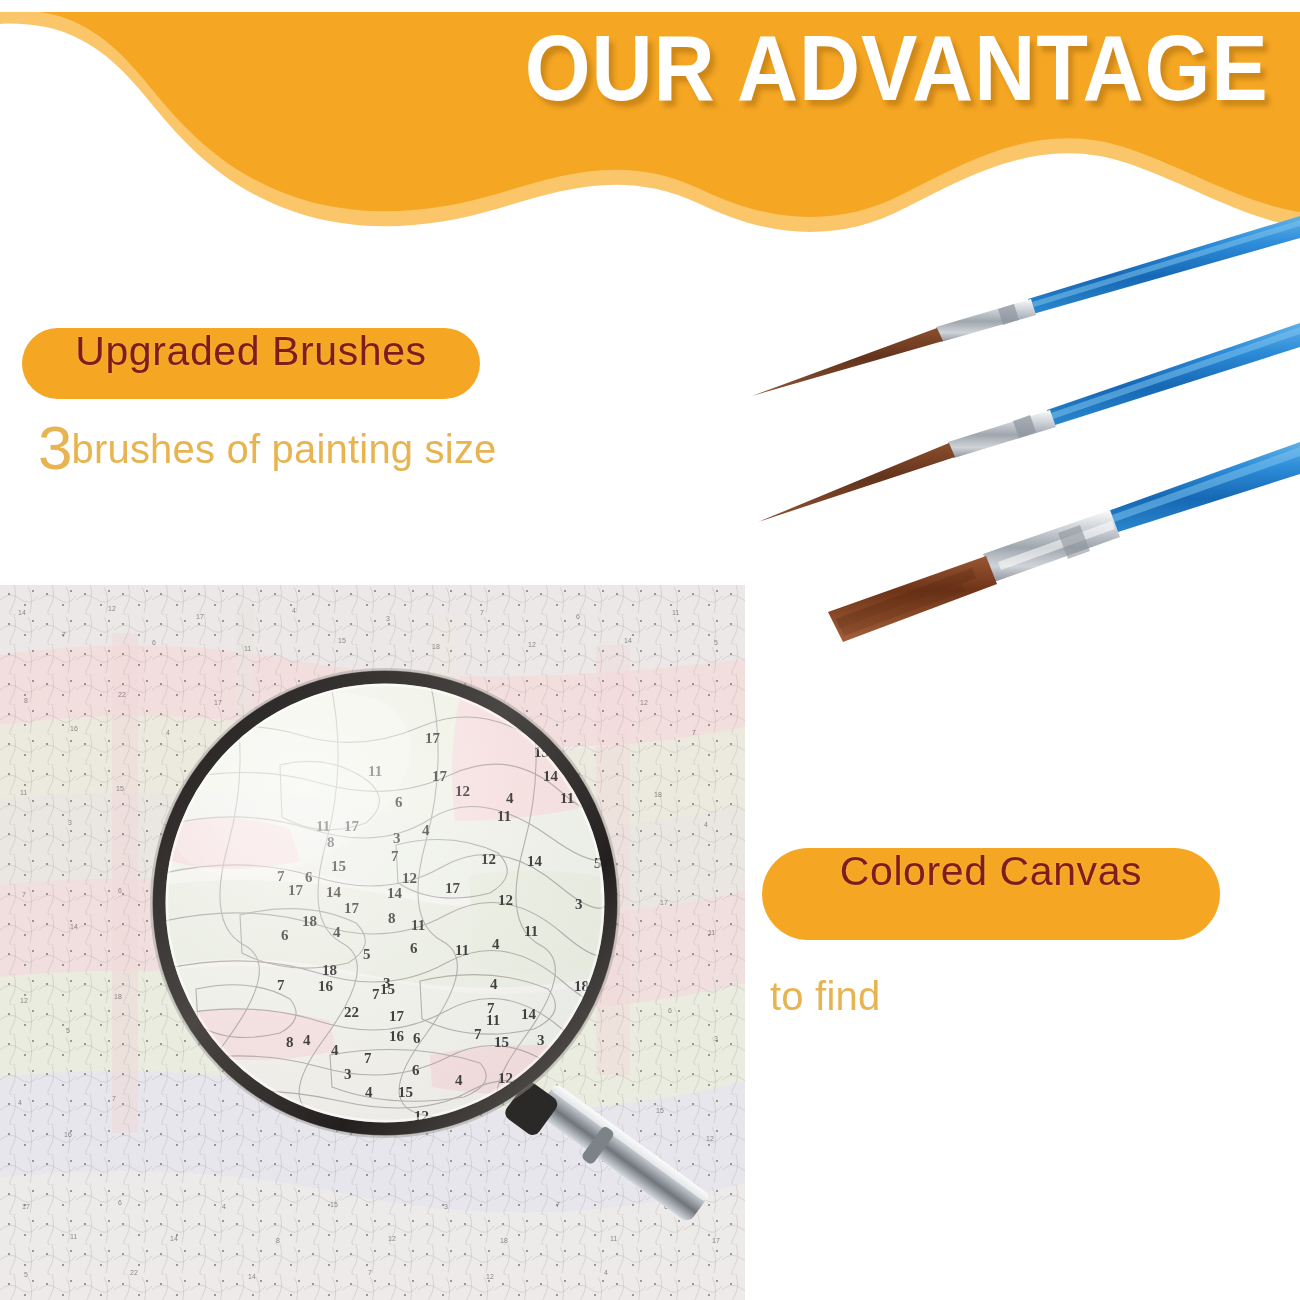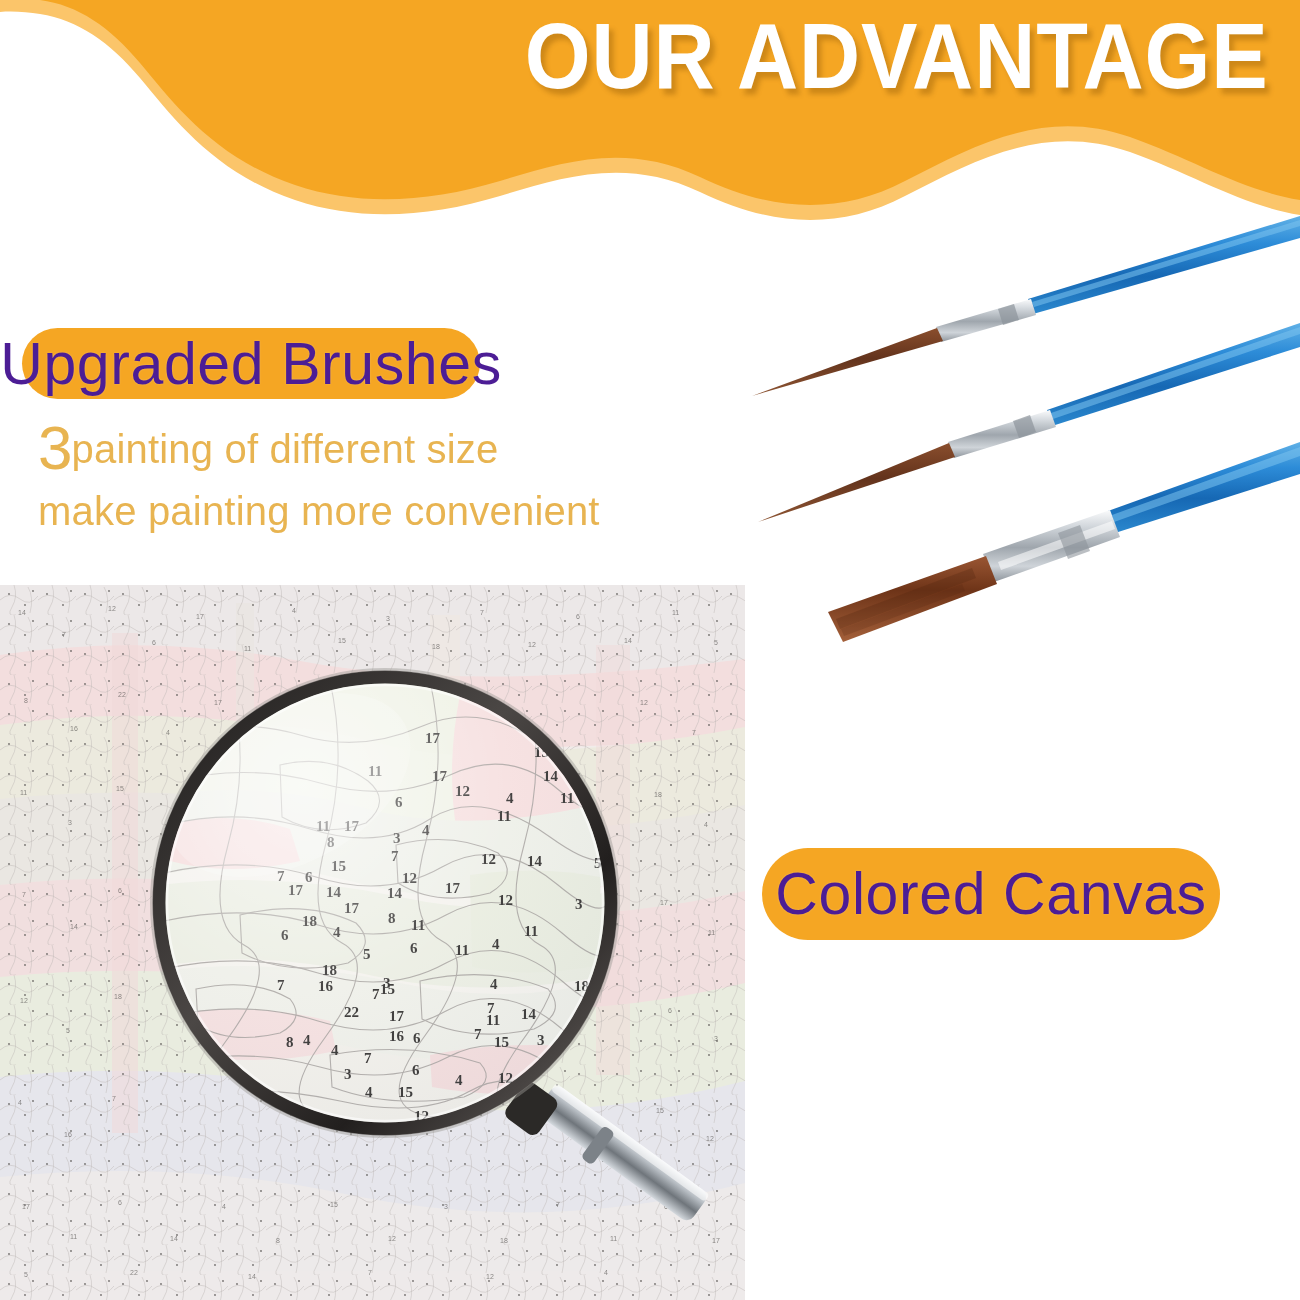--- a/index.html
+++ b/index.html
@@ -5,21 +5,21 @@
   * { margin:0; padding:0; box-sizing:border-box; }
   html,body { width:1300px; height:1300px; overflow:hidden; }
   body {
     background:#ffffff;
     font-family:"Liberation Sans", sans-serif;
     position:relative;
   }
 
   
   .header-wave {
-    position:absolute; left:0; top:0; width:1300px; height:250px;
+    position:absolute; left:0; top:12px; width:1300px; height:250px;
     overflow:hidden;
   }
   .header-wave svg { display:block; width:1300px; height:250px; }
 
   .banner-title {
     position:absolute;
     left:0; top:8px; width:1300px;
     text-align:right;
     padding-right:34px;
     font-family:"Liberation Sans", sans-serif;
@@ -32,23 +32,23 @@
     transform-origin:right top;
     text-shadow: 5px 6px 5px rgba(120,70,0,0.32);
     white-space:nowrap;
   }
 
   
   .pill {
     position:absolute;
     background:#F5A623;
     border-radius:999px;
-    display:flex; align-items:center; justify-content:center;
-    color:#4c1d95;
-    font-size:59px;
+    display:flex; justify-content:center;
+    color:#7f1d1d;
+    font-size:41px;
     letter-spacing:0.6px;
     white-space:nowrap;
     text-shadow:0 0 2px rgba(255,255,255,0.25);
   }
   #pill-brushes { left:22px;  top:328px; width:458px; height:71px; }
   #pill-canvas  { left:762px; top:848px; width:458px; height:92px; }
 
   
   .copy {
     position:absolute;
@@ -129,22 +129,21 @@
       C110,27 78,5 40,0 Z" fill="#F5A623"></path>
   </svg>
   <div class="banner-title">OUR ADVANTAGE</div>
 </div>
 
 <div class="pill" id="pill-brushes">
   <span>Upgraded Brushes</span>
 </div>
 
 <div class="copy" id="copy-brushes">
-  <span class="copy-line"><span class="big-num">3</span><span>painting of different size</span></span>
-  <span class="copy-line">make painting more convenient</span>
+  <span class="copy-line"><span class="big-num">3</span><span>brushes of painting size</span></span>
 </div>
 
 <div class="brush-stage">
   <svg viewBox="0 0 560 460">
     <defs>
       <linearGradient id="handleG" x1="0" y1="0" x2="0" y2="1">
         <stop offset="0%" stop-color="#5FB0E6"></stop>
         <stop offset="28%" stop-color="#2D8CD8"></stop>
         <stop offset="62%" stop-color="#1668B4"></stop>
         <stop offset="100%" stop-color="#2B88CE"></stop>
@@ -200,20 +199,21 @@
       <path d="M222,374 L225,381 L104,426 L101,419 Z" fill="#4E2310" opacity="0.2"></path>
     </g>
   </svg>
 </div>
 
 <div class="pill" id="pill-canvas">
   <span>Colored Canvas</span>
 </div>
 
 <div class="copy" id="copy-canvas">
+  <span class="copy-line">to find</span>
 </div>
 
 <div class="photo">
   <svg viewBox="0 0 745 715">
     <defs>
       <clipPath id="lensClip">
           <circle cx="385" cy="318" r="225"></circle>
         </clipPath>
       <radialGradient id="lensSheen" cx="0.32" cy="0.24" r="0.85">
         <stop offset="0%" stop-color="#ffffff" stop-opacity="0.62"></stop>

